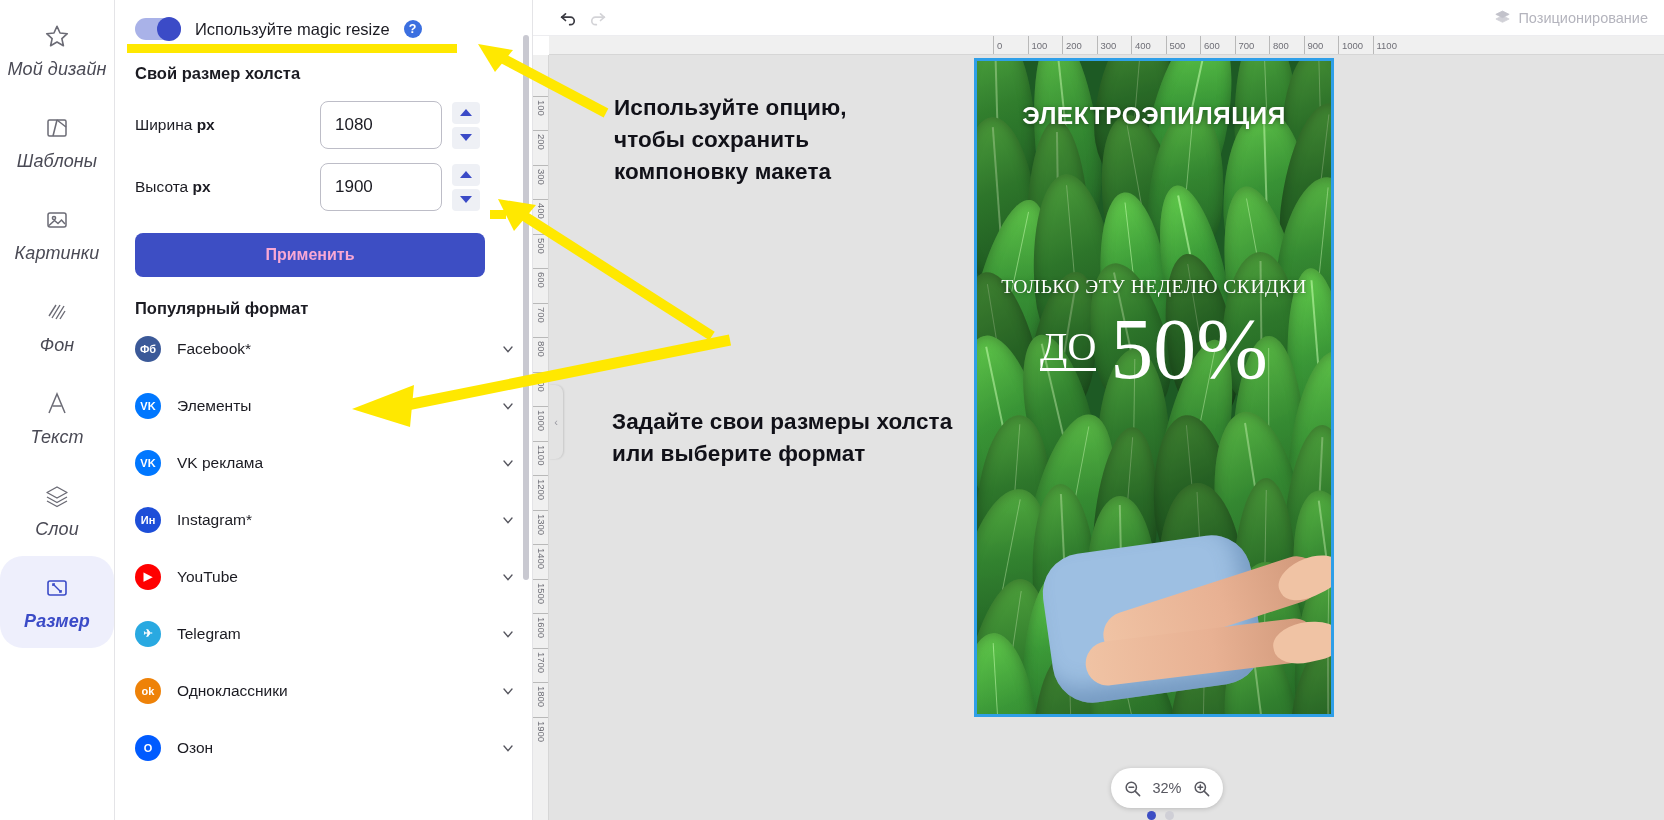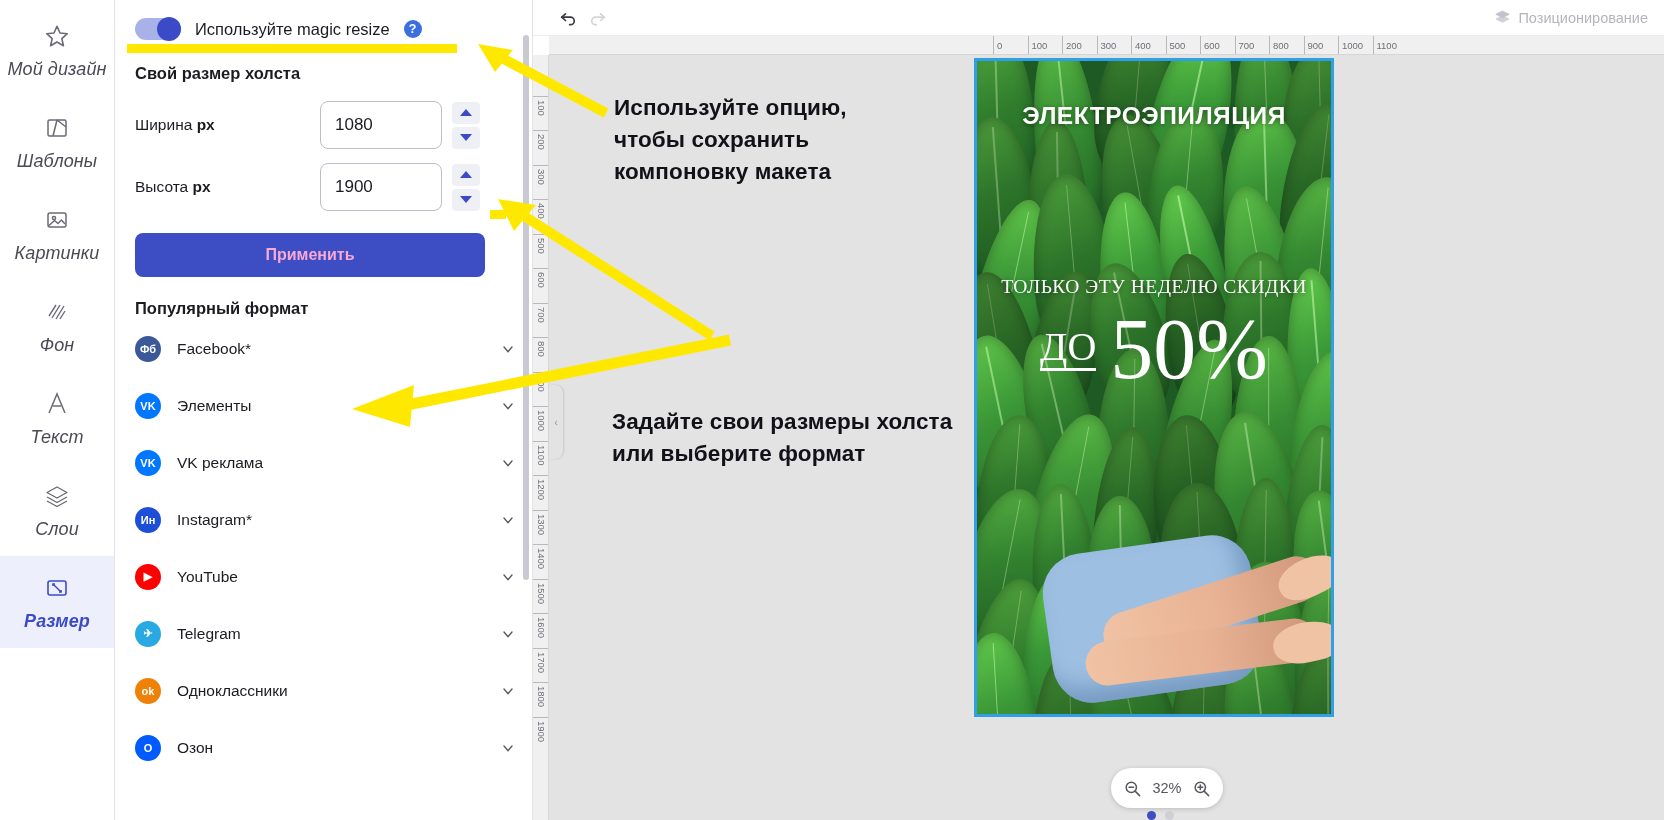--- a/index.html
+++ b/index.html
@@ -28,21 +28,21 @@
     gap: 8px;
     cursor: pointer;
     color: #5b5b66;
   }
   .rail-item .rail-label {
     font-size: 18px;
     color: #4a4a55;
     letter-spacing: .1px;
     font-style: italic;
   }
-  .rail-item.active { background: #eeeffc; }
+  .rail-item.active { background: #eeeffc; border-radius: 23px; }
   .rail-item.active .rail-label { color: #3b4bc7; font-weight: 600; }
   .rail-icon { width: 30px; height: 30px; display:flex; align-items:center; justify-content:center; }
   .rail-icon svg { display:block; }
 
   
   .panel {
     width: 418px; flex: 0 0 418px; height: 820px;
     background: #fff;
     position: relative;
     overflow: hidden;

